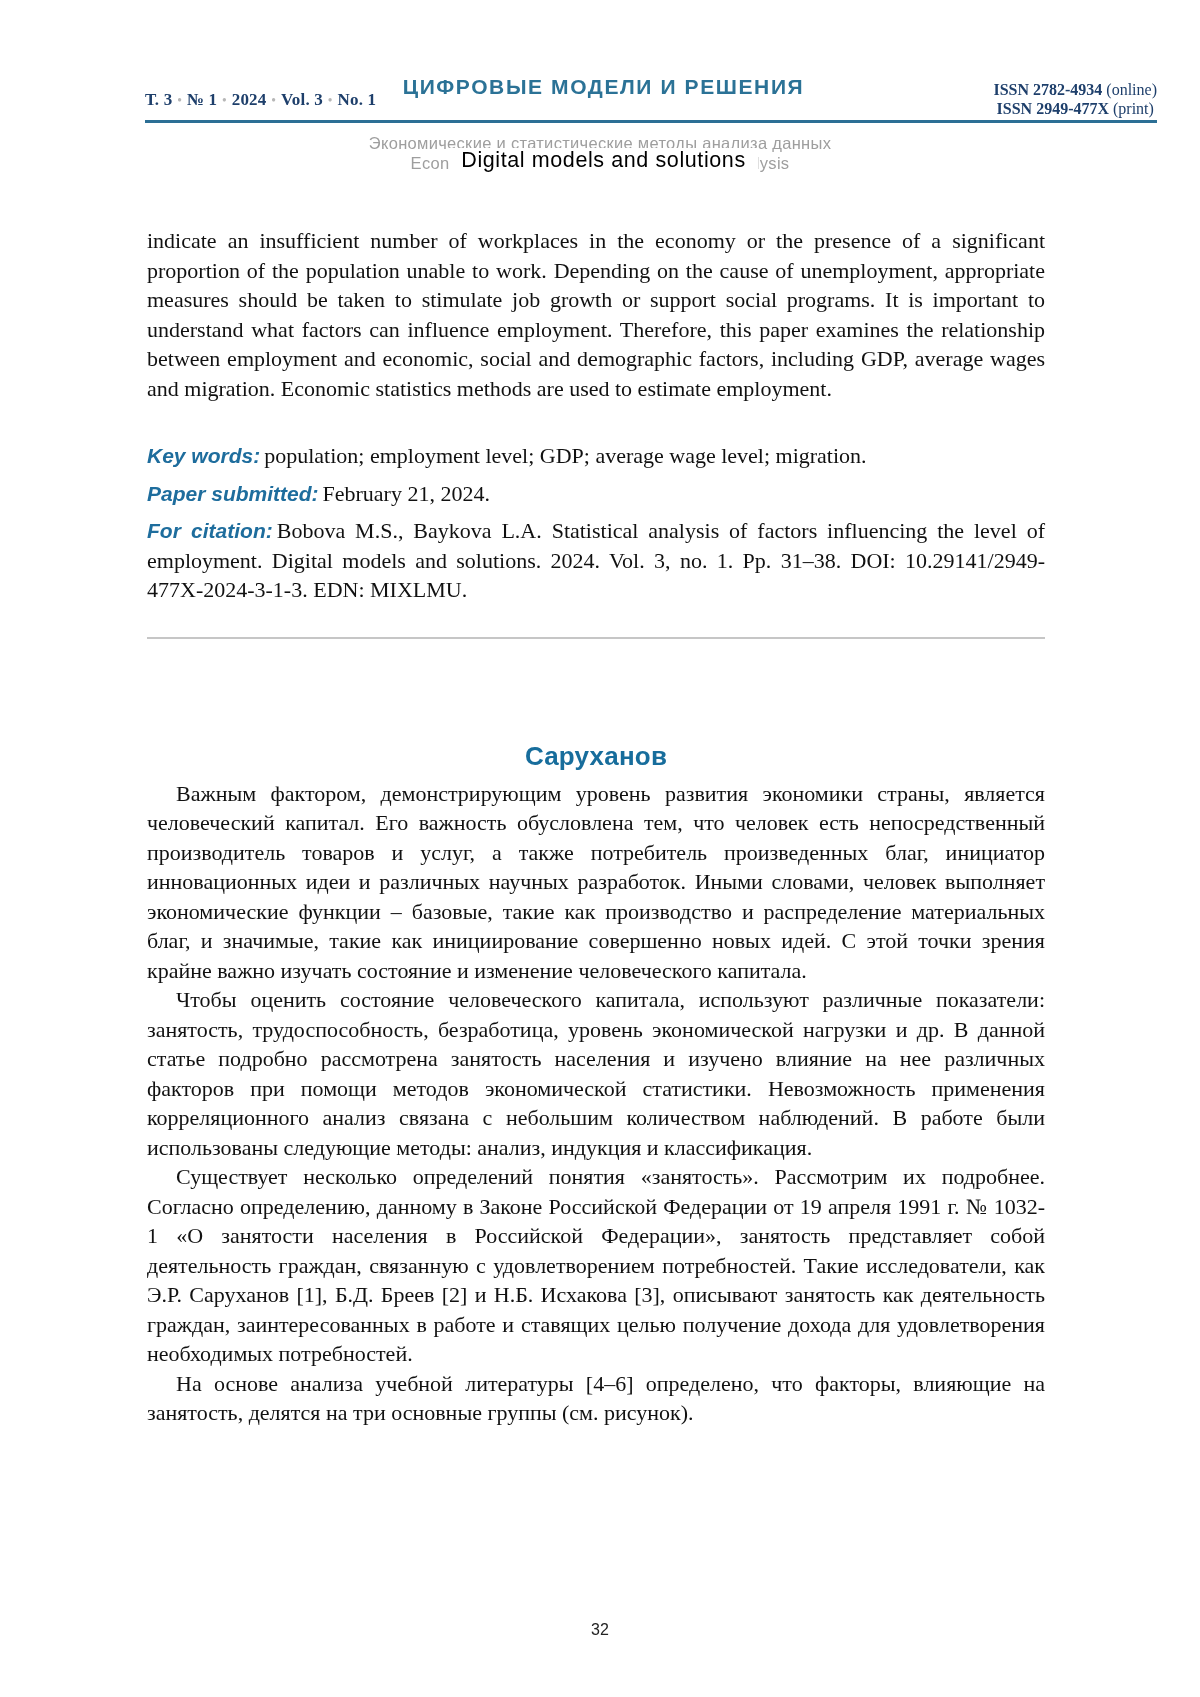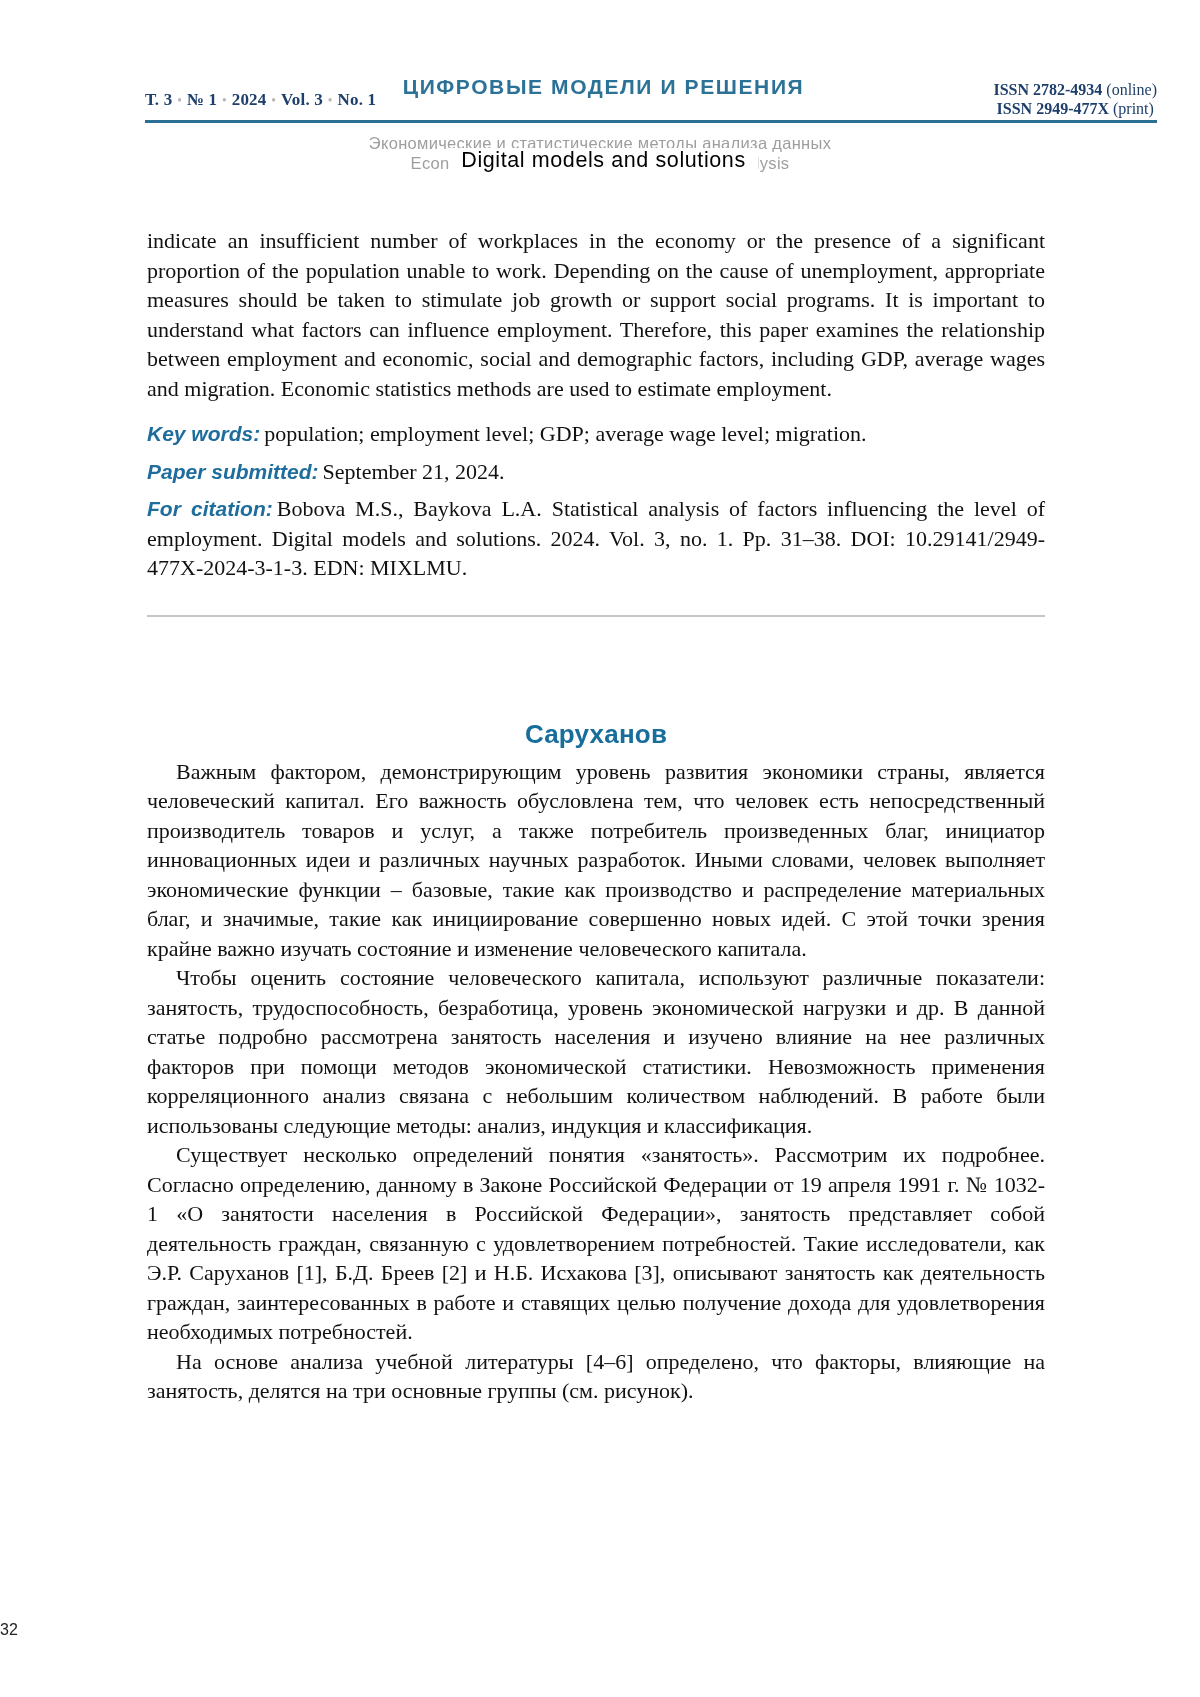--- a/index.html
+++ b/index.html
@@ -54,42 +54,42 @@
     color:#9e9e9e;font-size:16.5px;line-height:20px;letter-spacing:0.3px;
   }
   
   .content{
     margin:53px 155px 0 147px; 
     font-size:22px;line-height:29.5px;text-align:justify;
   }
   .content p{margin:0;}
   p.abstract{margin:0;}
   p.meta{margin-top:8px;}
-  p.meta.first{margin-top:16px;}
+  p.meta.first{margin-top:38px;}
   .meta-label{
     font-family:"Liberation Sans", sans-serif;
     font-weight:bold;font-style:italic;
     color:#1e6d9d;font-size:21px;
     padding-right:4px;
   }
   hr.divider{
     border:none;height:2px;background:#c6c6c6;
     margin:32px 0 0 0;
   }
   h2.section-heading{
     font-family:"Liberation Sans", sans-serif;
     font-weight:bold;font-size:26px;line-height:34px;
     color:#176d9c;text-align:center;
     margin:38px 0 6px 0;letter-spacing:0.2px;
   }
   h2.section-heading.after-divider{margin-top:100px;}
   p.body-para{text-indent:29px;}
   
   .footer{
-    position:absolute;left:0;right:0;bottom:58px;text-align:left;
+    position:absolute;left:0;right:0;bottom:58px;text-align:center;
   }
   .page-num{
     font-family:"Liberation Sans", sans-serif;
     font-size:16px;color:#222222;
   }
 </style>
 </head>
 <body>
 
 <div class="page">
@@ -118,21 +118,21 @@
     <div>Экономические и статистические методы анализа данных</div>
     <div>Economic and statistical methods of data analysis</div>
   </div>
 
   <main class="content">
 
     <p class="abstract">indicate an insufficient number of workplaces in the economy or the presence of a significant proportion of the population unable to work. Depending on the cause of unemployment, appropriate measures should be taken to stimulate job growth or support social programs. It is important to understand what factors can influence employment. Therefore, this paper examines the relationship between employment and economic, social and demographic factors, including GDP, average wages and migration. Economic statistics methods are used to estimate employment.</p>
 
     <p class="meta first"><span class="meta-label">Key words:</span><span>population; employment level; GDP; average wage level; migration.</span></p>
 
-    <p class="meta"><span class="meta-label">Paper submitted:</span><span>September 21, 2024.</span></p>
+    <p class="meta"><span class="meta-label">Paper submitted:</span><span>February 21, 2024.</span></p>
 
     <p class="meta"><span class="meta-label">For citation:</span><span>Bobova M.S., Baykova L.A. Statistical analysis of factors influencing the level of employment. Digital models and solutions. 2024. Vol. 3, no. 1. Pp. 31–38. DOI: 10.29141/2949-477X-2024-3-1-3. EDN: MIXLMU.</span></p>
 
     <hr class="divider">
 
     <h2 class="section-heading after-divider">Саруханов</h2>
     <p class="body-para">Важным фактором, демонстрирующим уровень развития экономики страны, является человеческий капитал. Его важность обусловлена тем, что человек есть непосредственный производитель товаров и услуг, а также потребитель произведенных благ, инициатор инновационных идеи и различных научных разработок. Иными словами, человек выполняет экономические функции – базовые, такие как производство и распределение материальных благ, и значимые, такие как инициирование совершенно новых идей. С этой точки зрения крайне важно изучать состояние и изменение человеческого капитала.</p>
 
     <p class="body-para">Чтобы оценить состояние человеческого капитала, используют различные показатели: занятость, трудоспособность, безработица, уровень экономической нагрузки и др. В данной статье подробно рассмотрена занятость населения и изучено влияние на нее различных факторов при помощи методов экономической статистики. Невозможность применения корреляционного анализ связана с небольшим количеством наблюдений. В работе были использованы следующие методы: анализ, индукция и классификация.</p>
     <p class="body-para">Существует несколько определений понятия «занятость». Рассмотрим их подробнее. Согласно определению, данному в Законе Российской Федерации от 19 апреля 1991 г. № 1032-1 «О занятости населения в Российской Федерации», занятость представляет собой деятельность граждан, связанную с удовлетворением потребностей. Такие исследователи, как Э.Р. Саруханов [1], Б.Д. Бреев [2] и Н.Б. Исхакова [3], описывают занятость как деятельность граждан, заинтересованных в работе и ставящих целью получение дохода для удовлетворения необходимых потребностей.</p>

